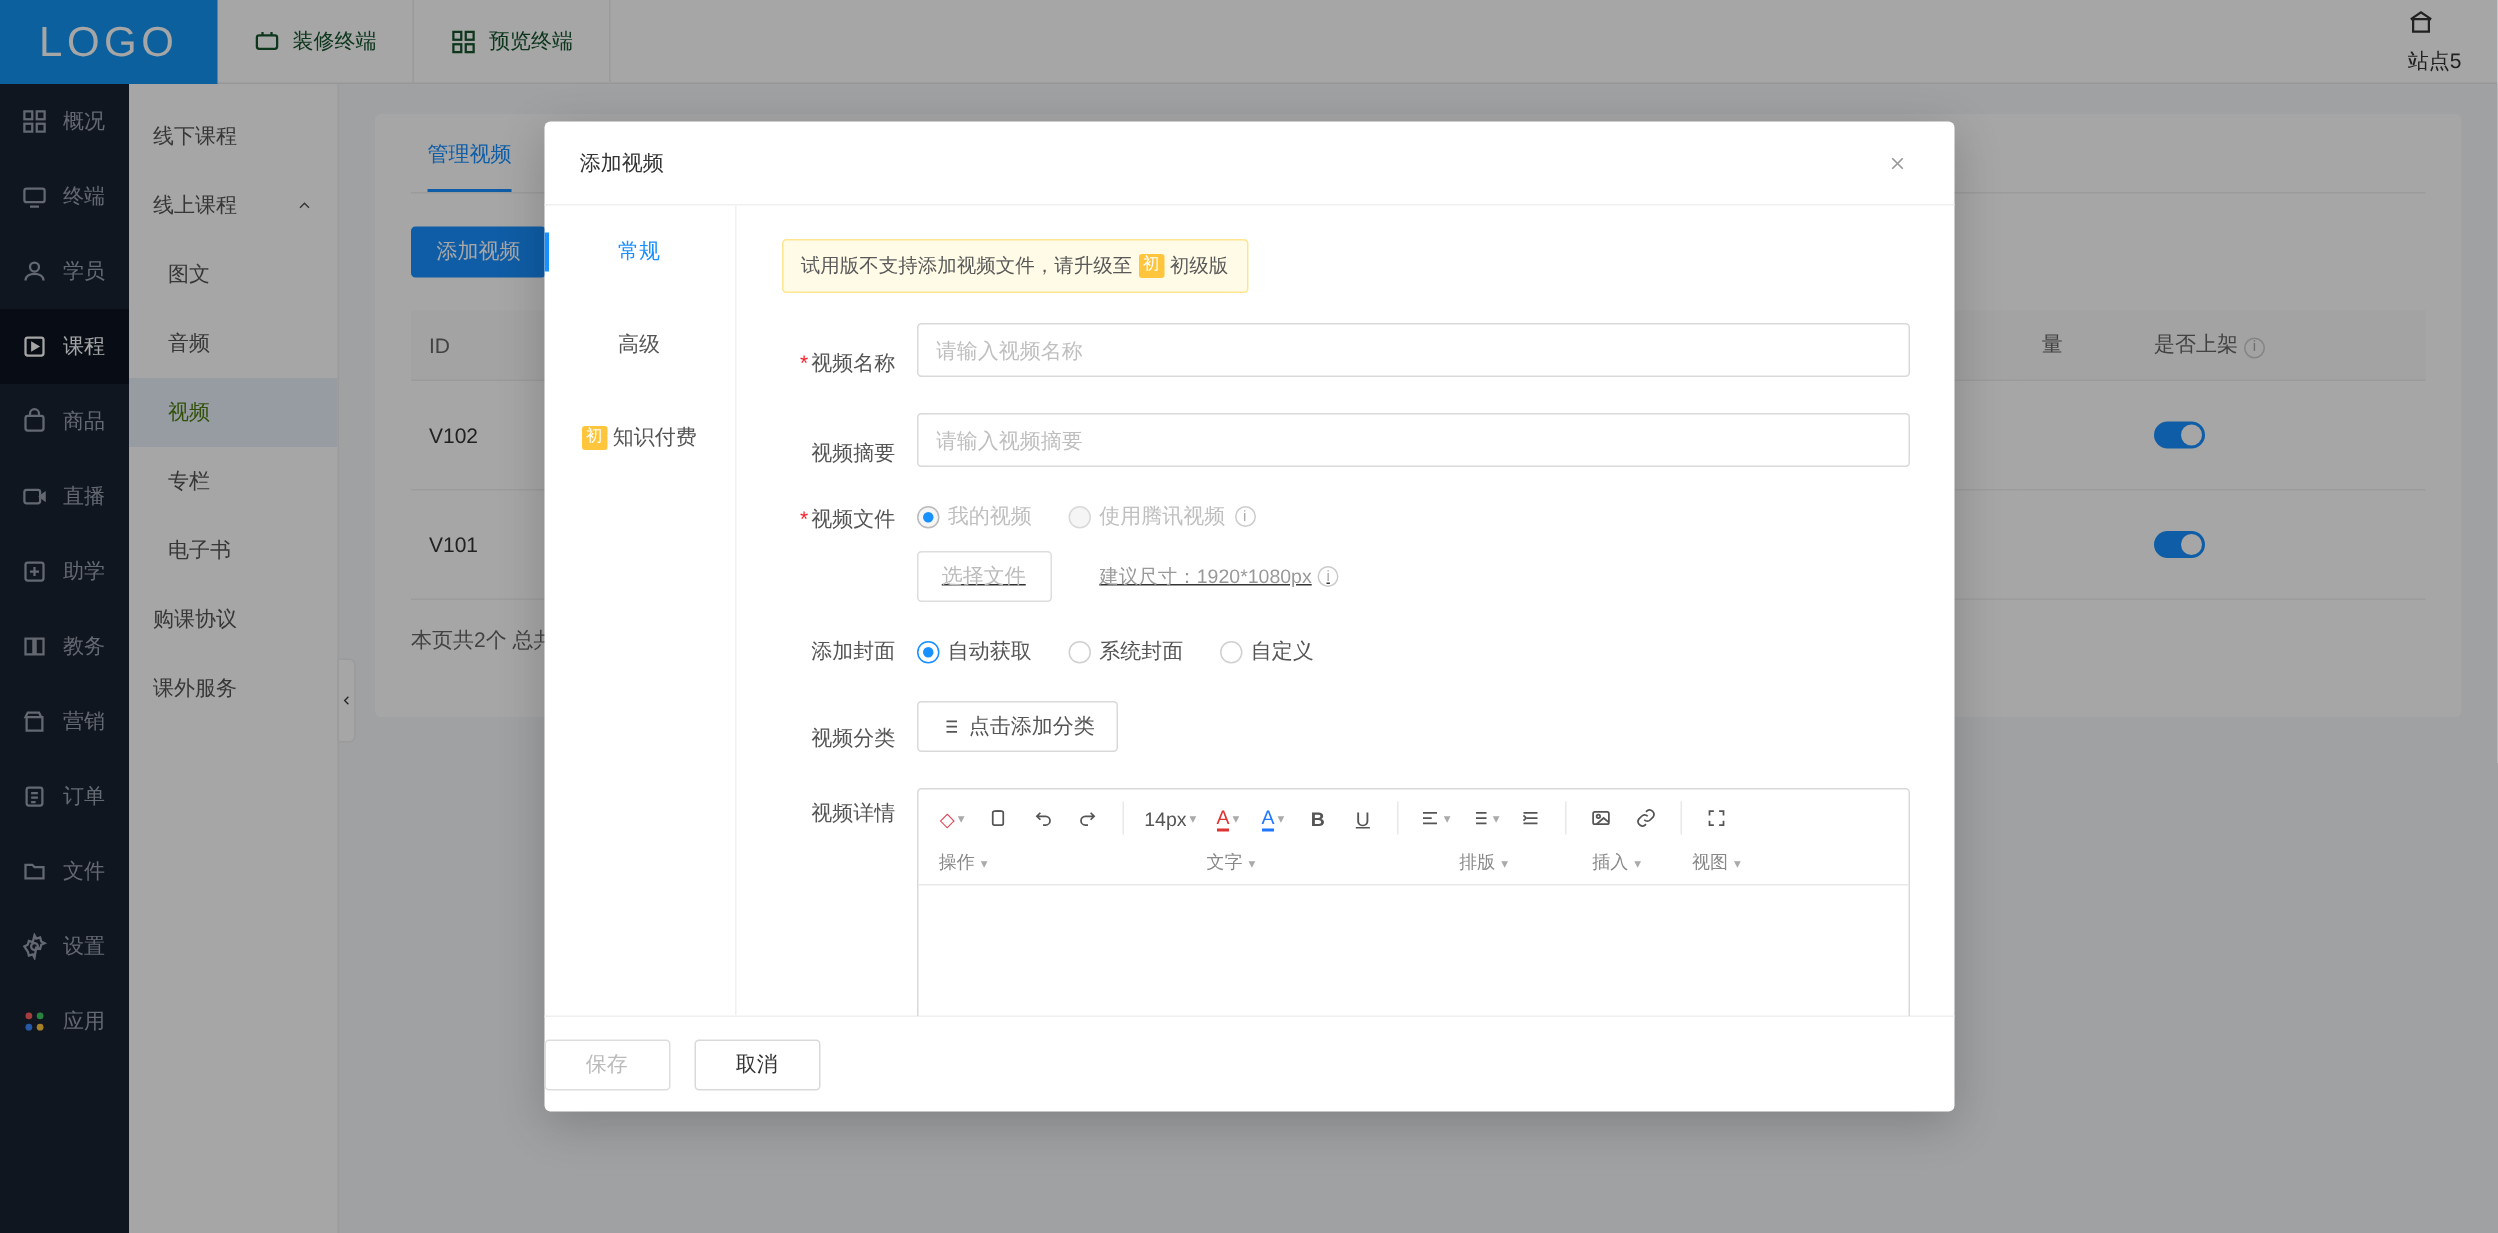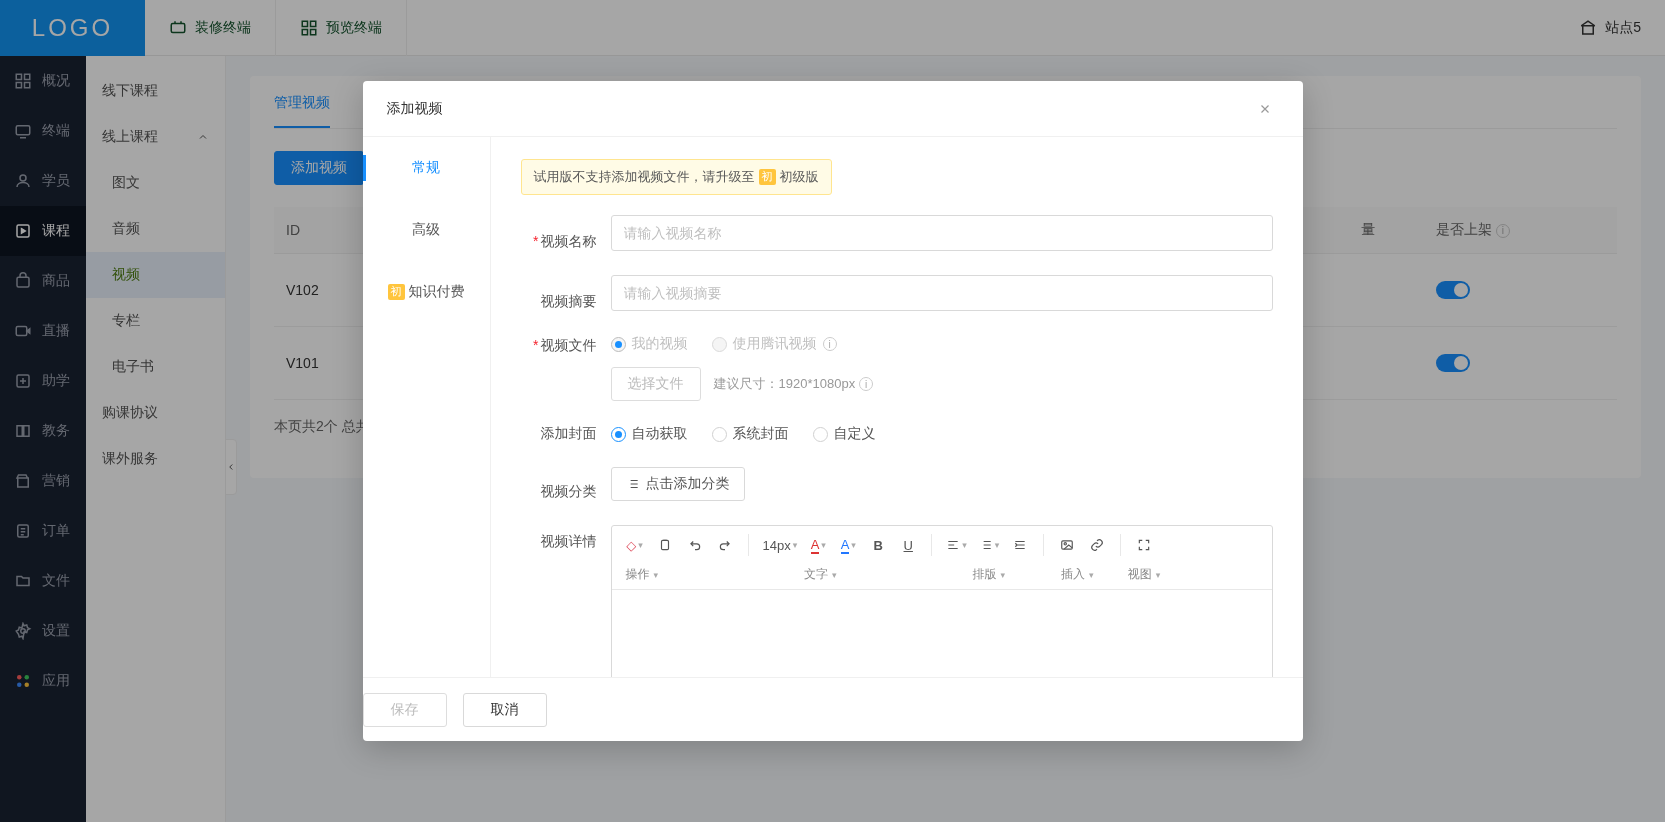--- a/index.html
+++ b/index.html
@@ -1,36 +1,36 @@
 <!DOCTYPE html>
 <html><head>
 <meta charset="utf-8">
 <style>
 * { margin: 0; padding: 0; box-sizing: border-box; }
 body { font-family: -apple-system, "Microsoft YaHei", sans-serif; font-size: 14px; color: #333; background: #f5f7fa; overflow: hidden; }
 .app { width: 1665px; height: 822px; position: relative; }
 .header { height: 56px; background: #fff; display: flex; align-items: center; border-bottom: 1px solid #e8e8e8; }
-.logo { width: 145px; height: 56px; background: #1394f1; color: #fff; display: flex; align-items: center; justify-content: center; font-size: 24px; letter-spacing: 3px; font-weight: 500; }
+.logo { width: 145px; height: 56px; background: #1394f1; color: #fff; display: flex; align-items: center; justify-content: center; font-size: 28px; letter-spacing: 3px; font-weight: 500; }
 .header-item { display: flex; align-items: center; gap: 8px; padding: 0 24px; height: 56px; color: #14532d; border-right: 1px solid #eee; cursor: pointer; }
-.header-right { margin-left: auto; display: flex; align-items: center; gap: 8px; padding: 0 24px; cursor: pointer; }
+.header-right { margin-left: auto; display: flex; gap: 8px; padding: 0 24px; cursor: pointer; flex-direction: column; }
 .body { display: flex; height: calc(100% - 56px); }
 .sidebar-main { width: 86px; background: #1a2232; color: #9aa0ad; display: flex; flex-direction: column; }
 .side-item { display: flex; flex-direction: row; align-items: center; gap: 10px; height: 50px; padding: 0 14px; cursor: pointer; font-size: 14px; }
 .side-item.active { background: #0d1421; color: #fff; }
 .side-item .icon { width: 18px; height: 18px; color: inherit; }
 .side-item.app-colors .icon { color: #fff; }
 .sidebar-sub { width: 140px; background: #fff; border-right: 1px solid #eee; position: relative; padding-top: 12px; }
 .sub-item { padding: 14px 16px; color: #555; cursor: pointer; display: flex; align-items: center; justify-content: space-between; }
 .sub-item.active { background: #e8f0fb; color: #4d7c0f; }
 .sub-chevron { width: 12px; height: 12px; }
 .collapse-handle { position: absolute; right: -12px; top: 50%; width: 12px; height: 56px; background: #fff; border: 1px solid #eee; border-radius: 0 4px 4px 0; display: flex; align-items: center; justify-content: center; cursor: pointer; }
 .content { flex: 1; padding: 20px 24px; overflow: auto; }
 .panel { background: #fff; border-radius: 4px; padding: 0 24px 24px; }
 .tabs { display: flex; gap: 36px; border-bottom: 1px solid #eee; }
-.tab { padding: 18px 0 14px; cursor: pointer; color: #555; }
+.tab { padding: 18px 0 14px; cursor: pointer; color: #555; margin-left: 11px; }
 .tab.active { color: #1890ff; border-bottom: 2px solid #1890ff; }
 .toolbar { display: flex; gap: 12px; padding: 22px 0; }
 .btn { height: 34px; padding: 0 16px; border-radius: 3px; display: inline-flex; align-items: center; gap: 6px; cursor: pointer; border: 1px solid #d9d9d9; background: #fff; }
 .btn.primary { background: #1890ff; border-color: #1890ff; color: #fff; }
 .btn.disabled { color: #bbb; border-color: #ddd; cursor: not-allowed; }
 .badge { display: inline-block; background: #ffc53d; color: #fff; font-size: 11px; padding: 1px 3px; border-radius: 2px; line-height: 1.2; }
 .table { width: 100%; border-collapse: collapse; }
 .table th { text-align: left; padding: 14px 12px; color: #666; font-weight: 500; background: #fafafa; border-bottom: 1px solid #eee; }
 .table td { padding: 16px 12px; border-bottom: 1px solid #f0f0f0; }
 .thumb { width: 56px; height: 40px; background: linear-gradient(135deg, #3fc1c0, #2b9fb1); border-radius: 2px; position:relative; overflow:hidden;}
@@ -361,21 +361,21 @@
               <label class="radio disabled checked">
                   <span class="radio-circle" style="border-color:#bbb;"></span>
                   <span>我的视频</span>
                 </label>
               <label class="radio disabled">
                   <span class="radio-circle"></span>
                   <span>使用腾讯视频</span>
                   <span class="info-icon">i</span>
                 </label>
             </div>
-            <div style="display:flex; align-items:center; gap:13px;">
+            <div style="display:flex; align-items:center; gap:32px;text-decoration:underline;">
               <div class="btn disabled">选择文件</div>
               <span class="hint">
                   <span>建议尺寸：1920*1080px</span>
                   <span class="info-icon">i</span>
                 </span>
             </div>
           </div>
         </div>
 
         <div class="form-row">

